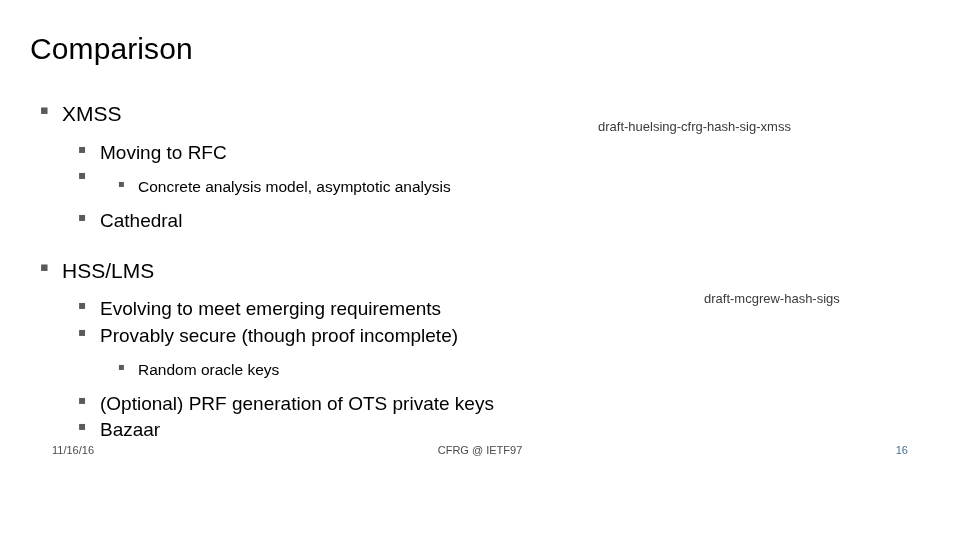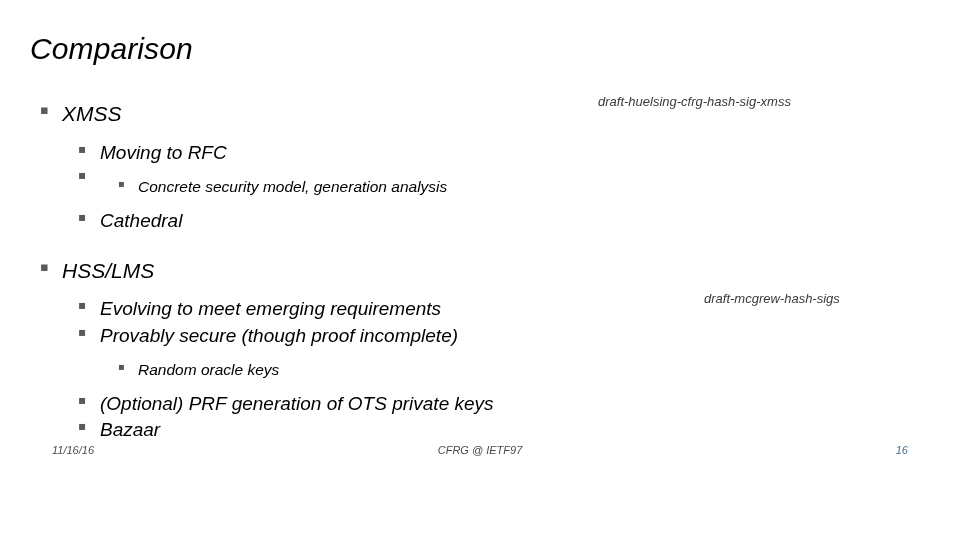--- a/index.html
+++ b/index.html
@@ -13,21 +13,20 @@
     font-family: "Liberation Sans", sans-serif;
     color: #000000;
     overflow: hidden;
     position: relative;
   }
   .slide {
     position: relative;
     width: 960px;
     height: 468px;
     box-sizing: border-box;
-    font-style: italic;
   }
   .slide-title {
     position: absolute;
     left: 30px;
     top: 32px;
     font-size: 30px;
     font-weight: 400;
     color: #000000;
     letter-spacing: 0.1px;
     line-height: 1.1;
@@ -77,21 +76,21 @@
   .spacer-sm { height: 10px; }
   .spacer-lg { height: 22px; }
 
   
   .draft {
     position: absolute;
     font-size: 13px;
     color: #3a3a3a;
     white-space: nowrap;
   }
-  #draft-xmss { left: 598px; top: 94px; }
+  #draft-xmss { left: 598px; top: 119px; }
   #draft-hss  { left: 704px; top: 291px; }
 
   
   .footer-date {
     position: absolute;
     left: 52px;
     bottom: 12px;
     font-size: 11px;
     color: #4a4a4a;
   }
@@ -134,21 +133,21 @@
       <span>Moving to RFC</span>
     </div>
     <div class="lvl2">
       <span class="bullet">▪</span>
     </div>
 
     <div class="spacer-sm"></div>
 
     <div class="lvl3">
       <span class="bullet">▪</span>
-      <span>Concrete security model, generation analysis</span>
+      <span>Concrete analysis model, asymptotic analysis</span>
     </div>
 
     <div class="spacer-sm"></div>
 
     <div class="lvl2">
       <span class="bullet">▪</span>
       <span>Cathedral</span>
     </div>
 
     <div class="spacer-lg"></div>

